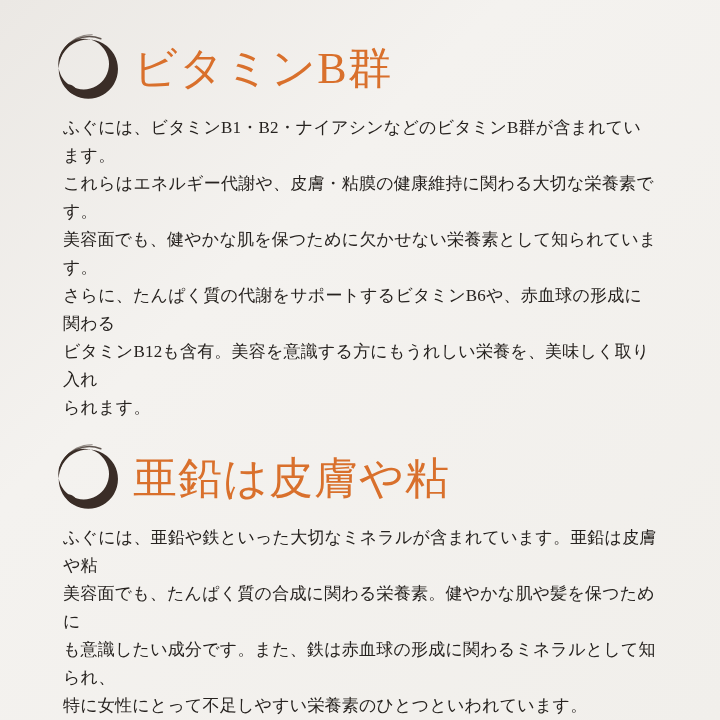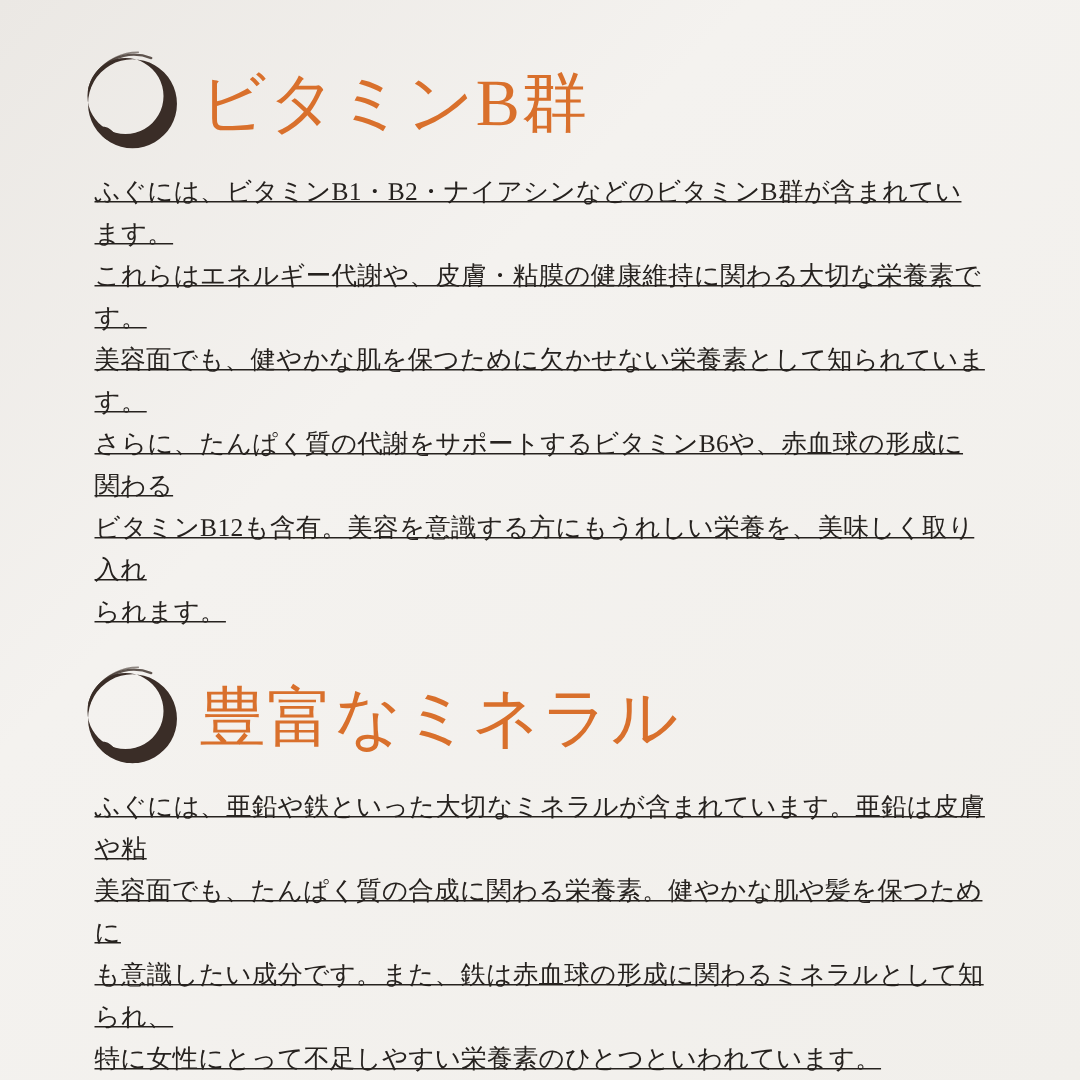--- a/index.html
+++ b/index.html
@@ -43,21 +43,20 @@
     letter-spacing: 1px;
     padding-top: 6px;
   }
   .body-text {
     margin: 10px 0 0 0;
     font-size: 17px;
     line-height: 28px;
     color: #26221f;
     letter-spacing: 0.2px;
     white-space: pre-line;
-    text-decoration: underline;
   }
 </style>
 </head>
 <body>
 
 <div class="page">
 
   <section class="section">
     <div class="section-header">
       <svg class="enso" viewBox="0 0 100 100" aria-hidden="true">
@@ -77,21 +76,21 @@
   </section>
 
   <section class="section">
     <div class="section-header">
       <svg class="enso" viewBox="0 0 100 100" aria-hidden="true">
         <path fill="#3a2d27" fill-rule="evenodd" d="M53,16 A38,38 0 1 1 52.99,16 Z M47,15 A32.5,32.5 0 1 1 46.99,15 Z"></path>
         <ellipse cx="32" cy="80" rx="8.5" ry="4.5" fill="#3a2d27" transform="rotate(38 32 80)"></ellipse>
         <path d="M16,41 A40,40 0 0 1 69,15" fill="none" stroke="#3a2d27" stroke-width="2" stroke-linecap="round" opacity="0.8"></path>
         <path d="M23,27 A44,44 0 0 1 58,10" fill="none" stroke="#3a2d27" stroke-width="1.3" stroke-linecap="round" opacity="0.55"></path>
       </svg>
-      <h2 class="heading">豊富なミネラル</h2>
+      <h2 class="heading">亜鉛は皮膚や粘</h2>
     </div>
     <p class="body-text">ふぐには、亜鉛や鉄といった大切なミネラルが含まれています。亜鉛は皮膚や粘
 美容面でも、たんぱく質の合成に関わる栄養素。健やかな肌や髪を保つために
 も意識したい成分です。また、鉄は赤血球の形成に関わるミネラルとして知られ、
 特に女性にとって不足しやすい栄養素のひとつといわれています。</p>
   </section>
 
 </div>
 
 </body></html>

